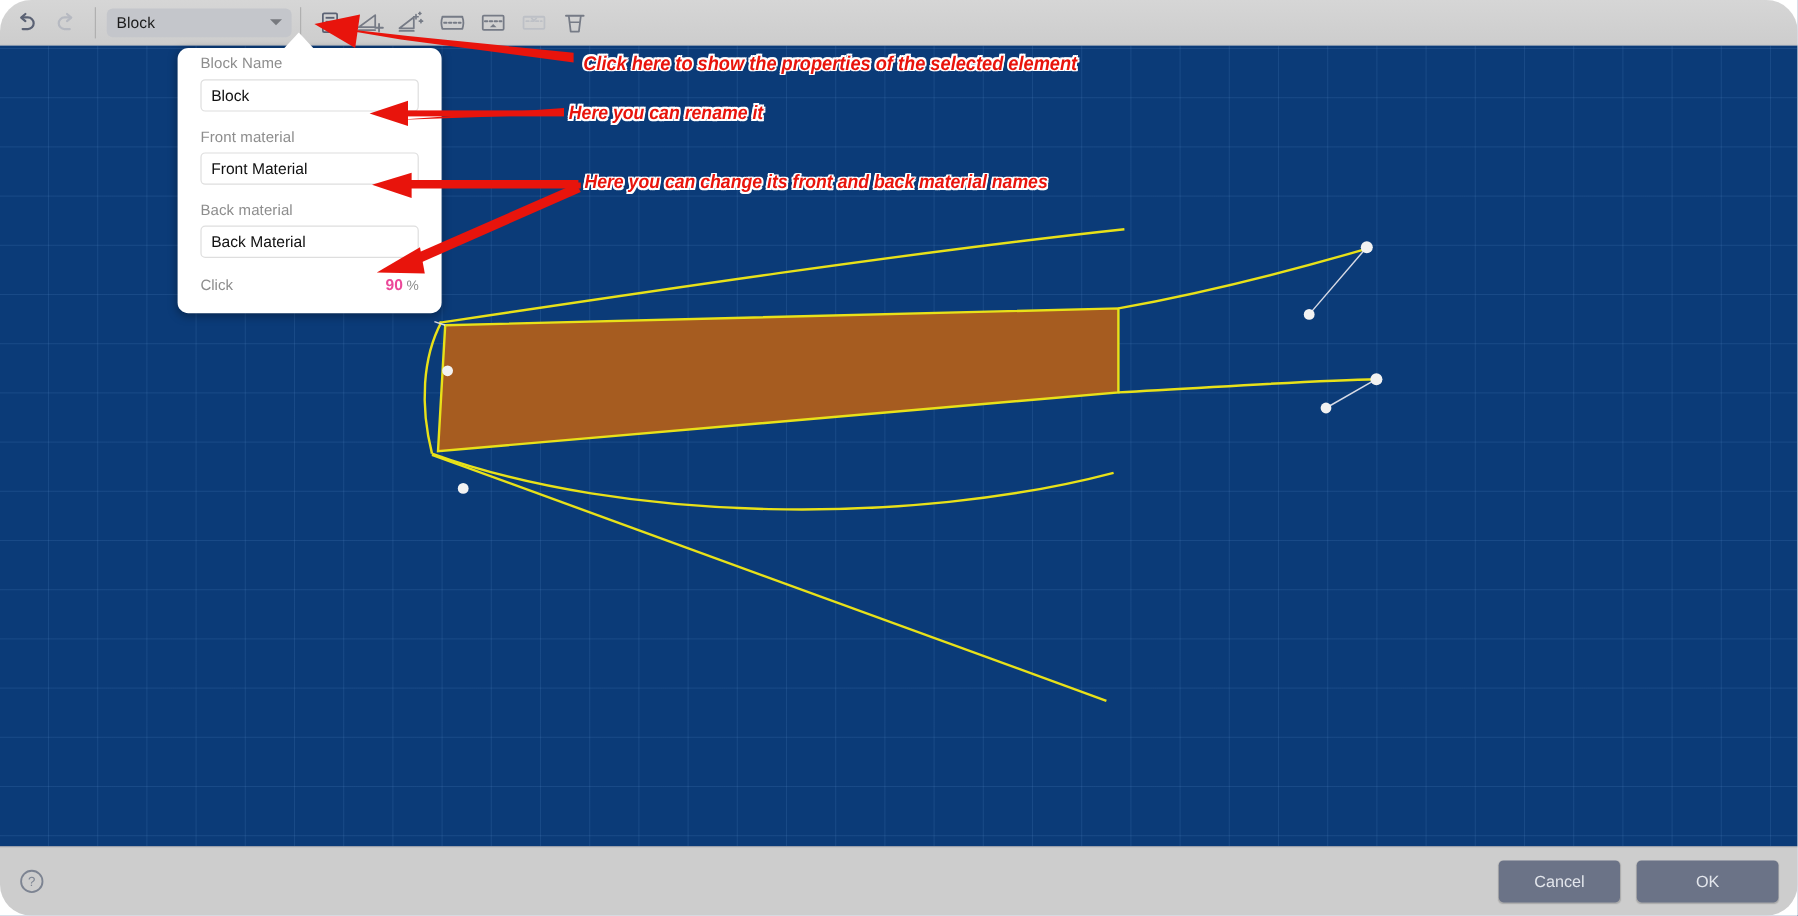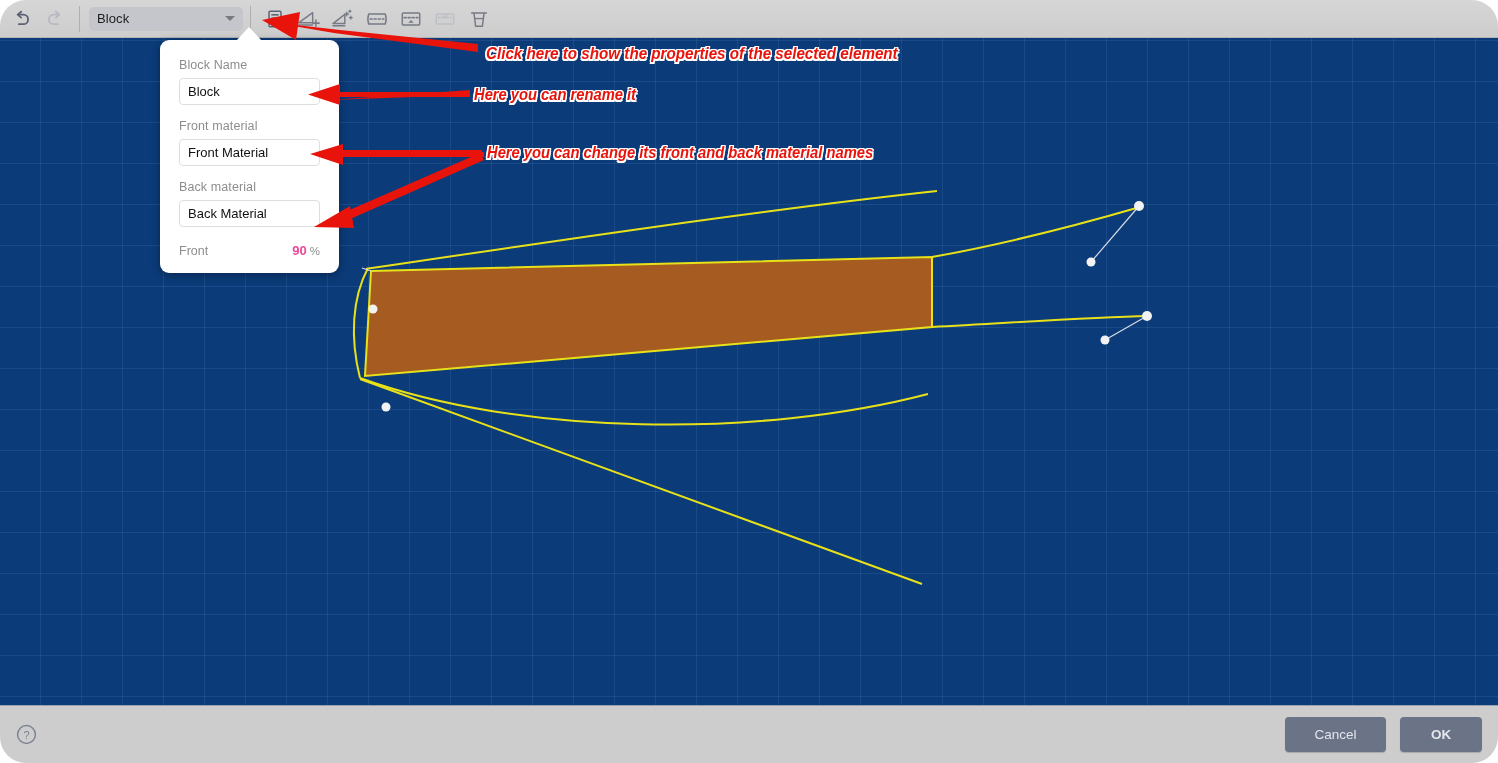--- a/index.html
+++ b/index.html
@@ -93,28 +93,27 @@
   .canvas-svg {
     position: absolute;
     left: 0; top: 0;
   }
 
   
   .popover {
     position: absolute;
     left: 148px;
     top: 40px;
-    width: 179px;
+    width: 220px;
     background: #ffffff;
     border-radius: 9px;
     box-shadow: 0 2px 8px rgba(0,0,0,0.35);
-    padding: 18px 19px 14px 19px;
+    padding: 6px 19px 14px 19px;
     box-sizing: border-box;
     z-index: 40;
-    margin-left: 12px;
   }
   .popover-arrow {
     position: absolute;
     left: 236px;
     top: 27px;
     width: 0; height: 0;
     border-left: 13px solid transparent;
     border-right: 13px solid transparent;
     border-bottom: 14px solid #ffffff;
     z-index: 41;
@@ -219,21 +218,21 @@
     background: #6b7387;
     border: none;
     color: #e3e6ec;
     font-family: "Liberation Sans", sans-serif;
     font-size: 13.5px;
     display: flex;
     align-items: center;
     justify-content: center;
     box-shadow: 0 1px 1px rgba(0,0,0,0.18);
   }
-  .dlg-btn.ok { width: 82px; font-weight: bold; }
+  .dlg-btn.ok { width: 118px; }
 </style>
 </head>
 <body>
 
 <div class="app">
 
   <div class="toolbar">
 
     <div class="tb-btn">
       <svg class="icon-svg" width="21" height="21" viewBox="0 0 24 24">
@@ -361,21 +360,21 @@
     <div class="field-label">Block Name</div>
     <input class="field-input" type="text" value="Block" style="">
 
     <div class="field-label">Front material</div>
     <input class="field-input" type="text" value="Front Material" style="">
 
     <div class="field-label">Back material</div>
     <input class="field-input" type="text" value="Back Material" style="">
 
     <div class="weight-row">
-      <span class="weight-label">Front</span>
+      <span class="weight-label">Click</span>
       <span>
         <span class="weight-value">90</span><span class="weight-unit">%</span>
       </span>
     </div>
   </div>
 
   <svg class="annot-layer" width="1498" height="763" viewBox="0 0 1498 763">
 
     <path d="M478 52 L334 33 L270 22 L340 30 L478 44 Z" fill="#e8140c"></path>
     <path d="M262 20 L300 12 L296 40 Z" fill="#e8140c"></path>

